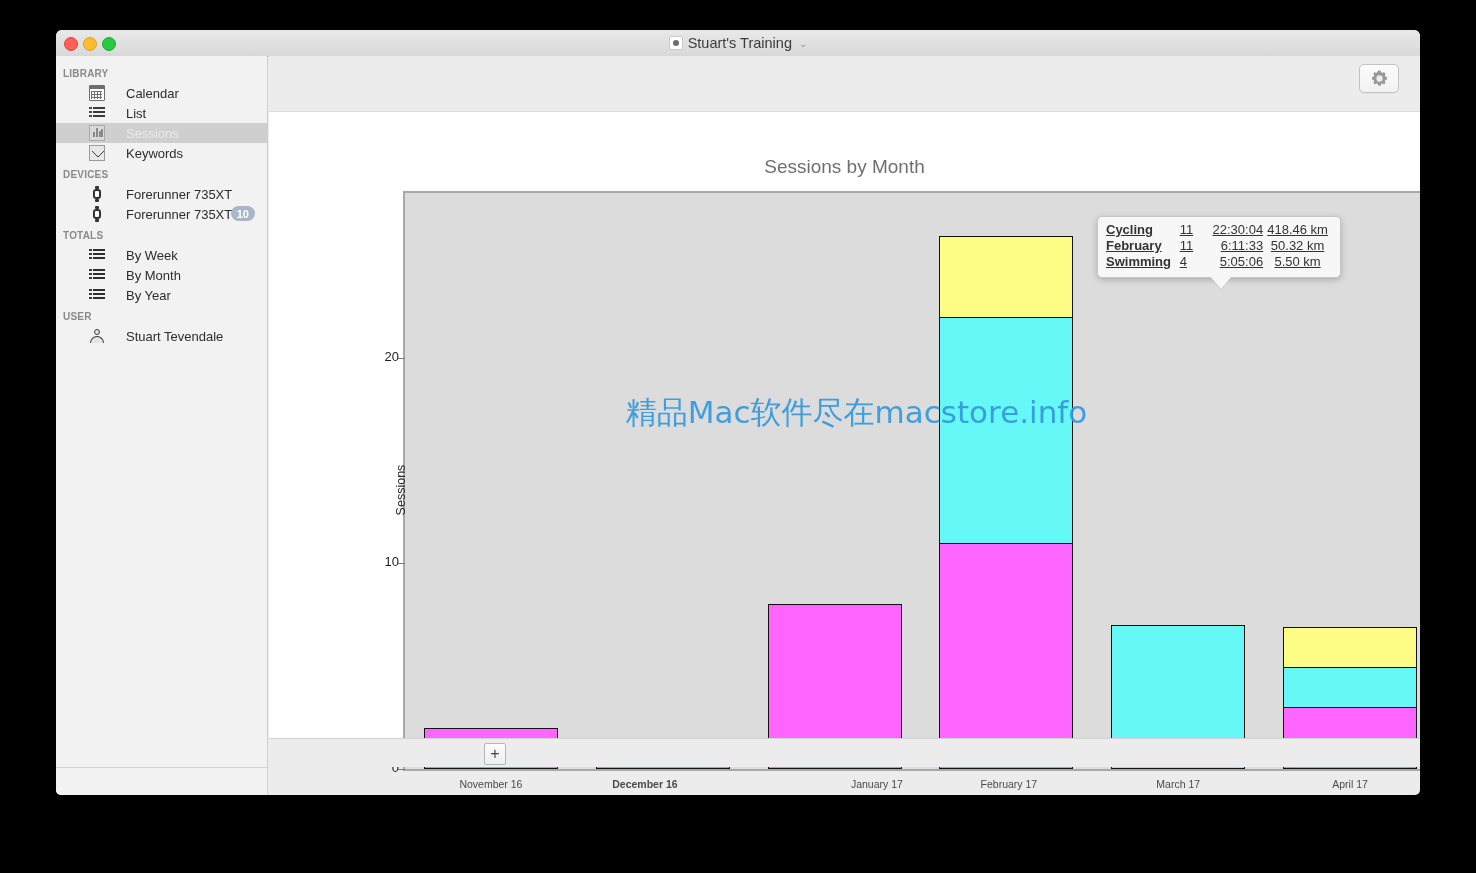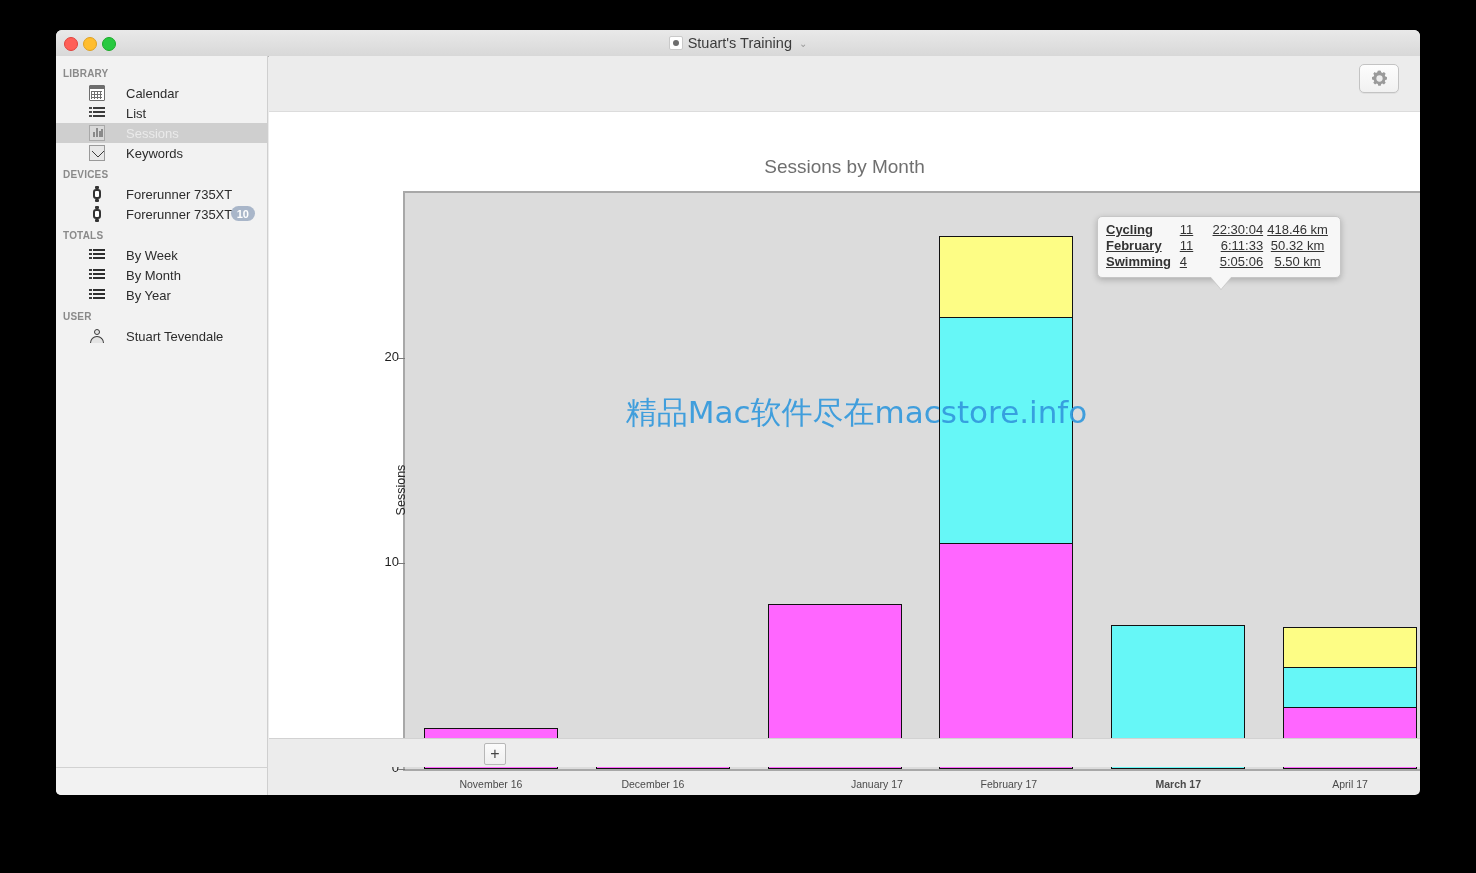--- a/index.html
+++ b/index.html
@@ -278,24 +278,24 @@
         <div id="yticks">
             <div class="ytick" style="top: 567px;">0</div>
             <div class="ytick-line" style="top: 576px;"></div>
             <div class="ytick" style="top: 361.286px;">10</div>
             <div class="ytick-line" style="top: 370.286px;"></div>
             <div class="ytick" style="top: 155.571px;">20</div>
             <div class="ytick-line" style="top: 164.571px;"></div>
           </div>
         <div id="xticks">
             <div class="xtick" style="left: 0px; width: 171.833px;">November 16</div>
-            <div class="xtick" style="left: 162px; width: 171.833px;">December 16</div>
+            <div class="xtick" style="left: 154px; width: 171.833px; font-weight: bold;">December 16</div>
             <div class="xtick" style="left: 326px; width: 171.833px; text-align: right;">January 17</div>
             <div class="xtick" style="left: 518px; width: 171.833px;">February 17</div>
-            <div class="xtick" style="left: 687.333px; width: 171.833px; font-weight: bold;">March 17</div>
+            <div class="xtick" style="left: 687.333px; width: 171.833px;">March 17</div>
             <div class="xtick" style="left: 859.167px; width: 171.833px;">April 17</div>
           </div>
         <div id="bars">
             <div class="bar-stack" style="left: 18.9017px; width: 134.03px;">
               <div class="seg" style="height: 41.1429px; background: rgb(255, 102, 255);"></div>
             </div>
             <div class="bar-stack" style="left: 190.735px; width: 134.03px;">
               <div class="seg" style="height: 20.5714px; background: rgb(255, 102, 255);"></div>
             </div>
             <div class="bar-stack" style="left: 362.568px; width: 134.03px;">

